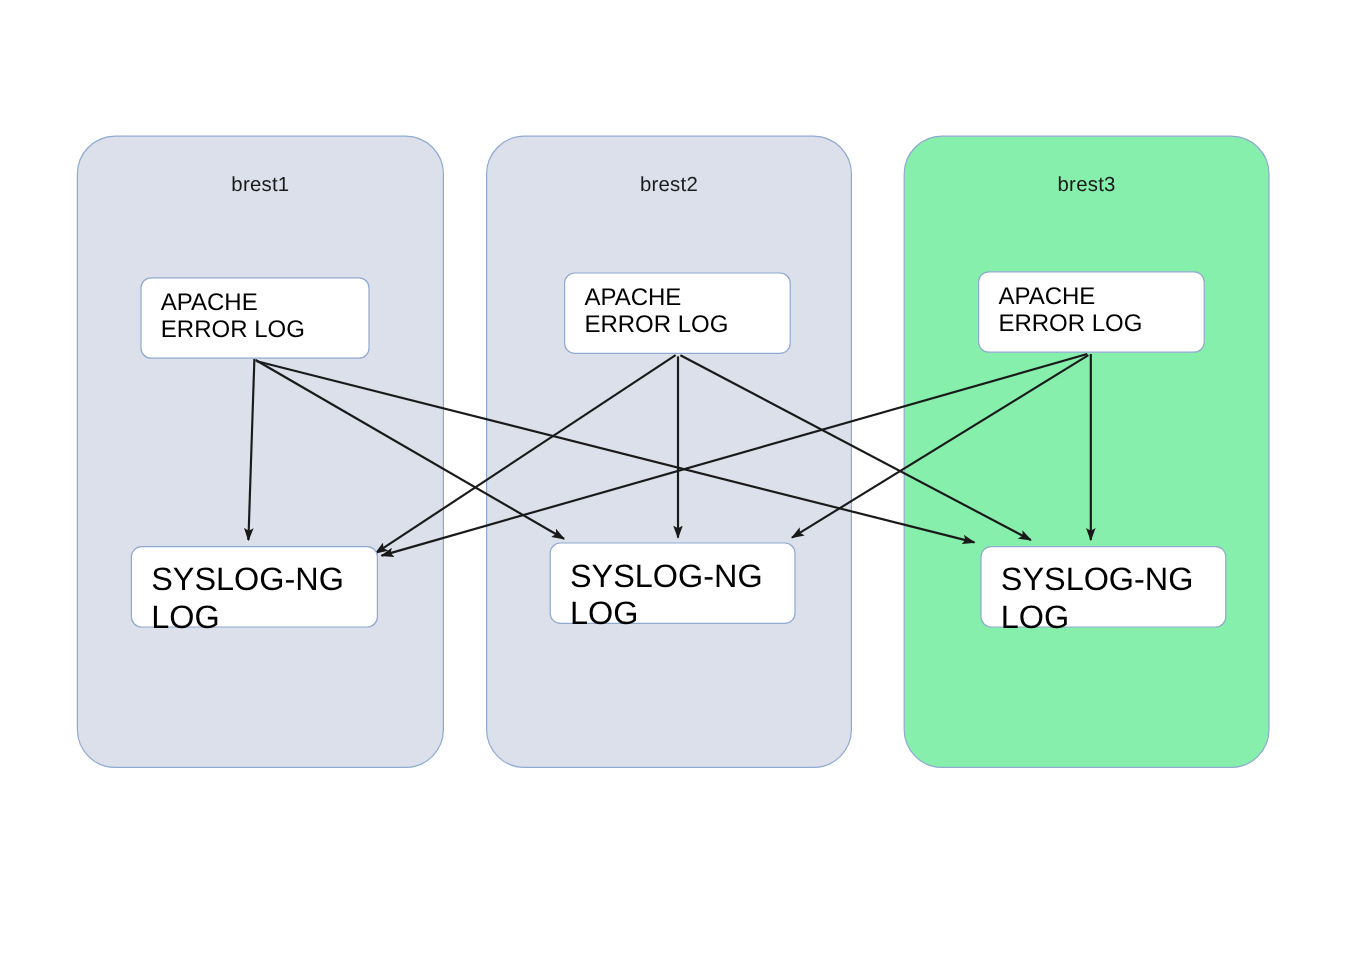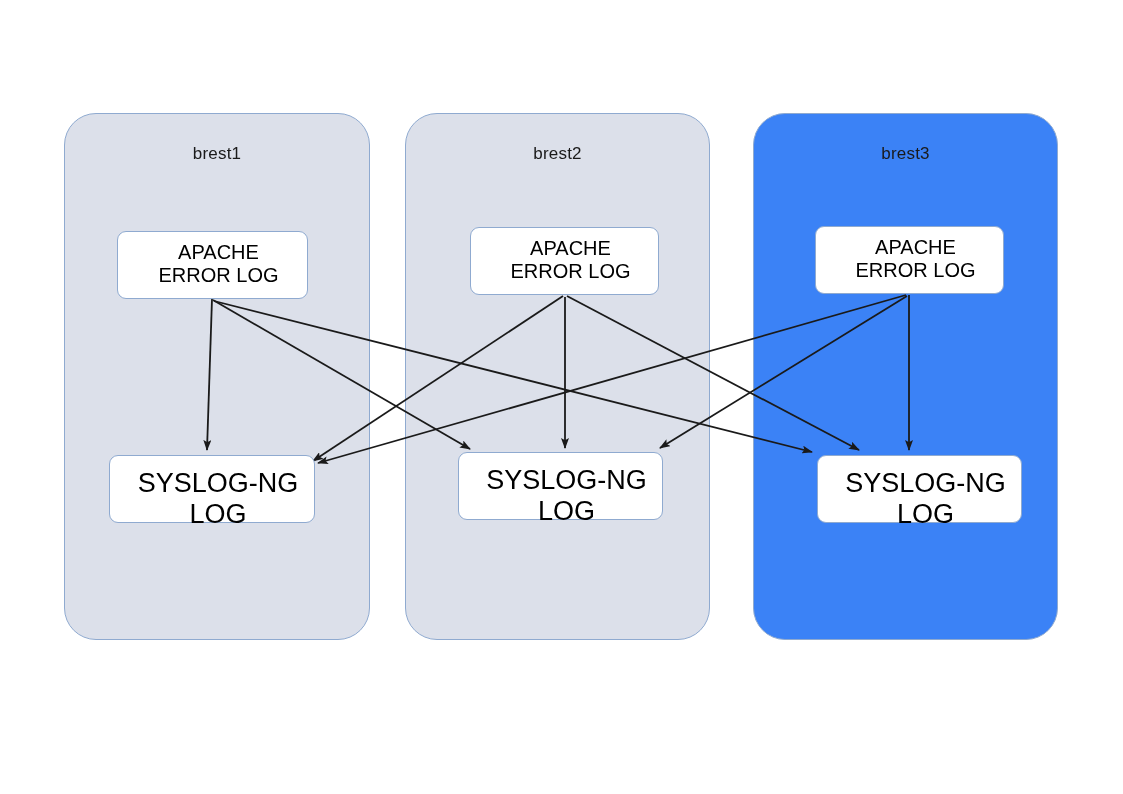--- a/index.html
+++ b/index.html
@@ -34,21 +34,20 @@
     background:#ffffff;
     border:1px solid #8faad0;
     border-radius:9px;
     box-sizing:border-box;
     color:#000000;
     z-index:3;
   }
   .node .node-text{
     position:absolute;
     left:0;right:4px;
-    text-align:center;
     line-height:1.16;
     white-space:pre-line;
     margin-left:16px;
   }
   .apache .node-text{
     top:9px;
     font-size:20px;
   }
   .syslog .node-text{
     top:12px;
@@ -86,21 +85,21 @@
         <line x1="909" y1="295" x2="909" y2="450" stroke="#1a1a1a" stroke-width="1.8" marker-end="url(#arrowhead)"></line>
       </g>
   </svg>
 
   <div class="panel" id="panel-0" style="left: 64px; top: 113px; width: 306px; height: 527px; background: rgb(220, 224, 234); border-color: rgb(143, 170, 208);">
     <div class="panel-label">brest1</div>
   </div>
   <div class="panel" id="panel-1" style="left: 405px; top: 113px; width: 305px; height: 527px; background: rgb(220, 224, 234); border-color: rgb(143, 170, 208);">
     <div class="panel-label">brest2</div>
   </div>
-  <div class="panel" id="panel-2" style="left: 753px; top: 113px; width: 305px; height: 527px; background: #3b82f6; border-color: rgb(143, 170, 208);">
+  <div class="panel" id="panel-2" style="left: 753px; top: 113px; width: 305px; height: 527px; background: #86efac; border-color: rgb(143, 170, 208);">
     <div class="panel-label">brest3</div>
   </div>
 
   <div class="node apache" id="node-apache-0" style="left: 117px; top: 231px; width: 191px; height: 68px; background: rgb(255, 255, 255); border-color: rgb(143, 170, 208);">
     <div class="node-text">APACHE
 ERROR LOG</div>
   </div>
   <div class="node apache" id="node-apache-1" style="left: 470px; top: 227px; width: 189px; height: 68px; background: rgb(255, 255, 255); border-color: rgb(143, 170, 208);">
     <div class="node-text">APACHE
 ERROR LOG</div>

